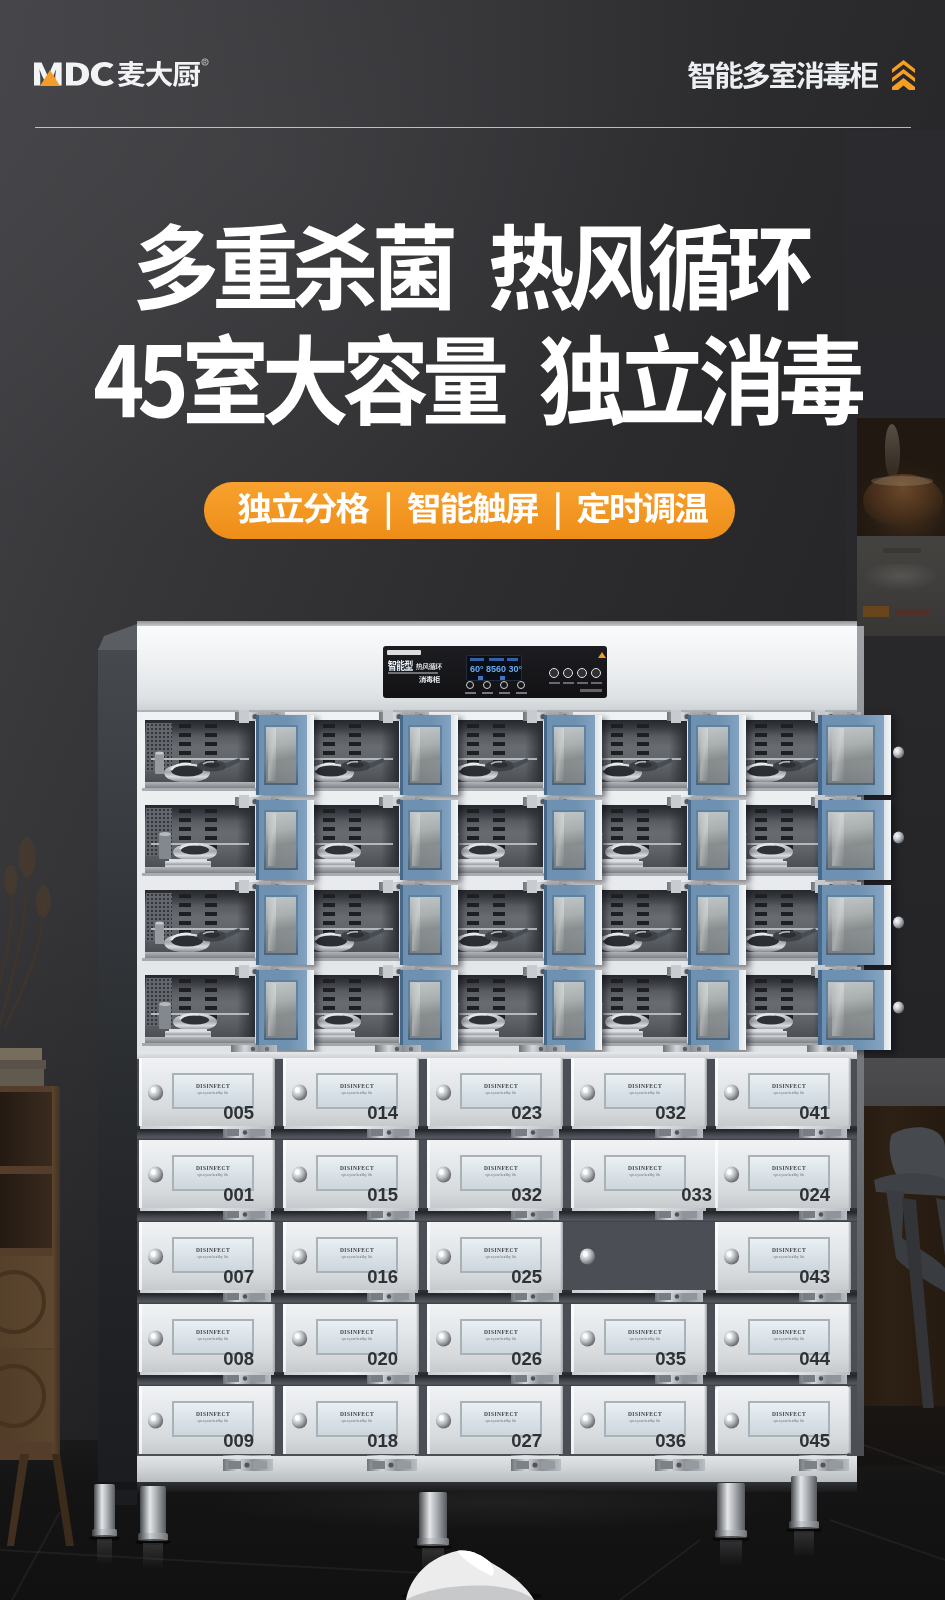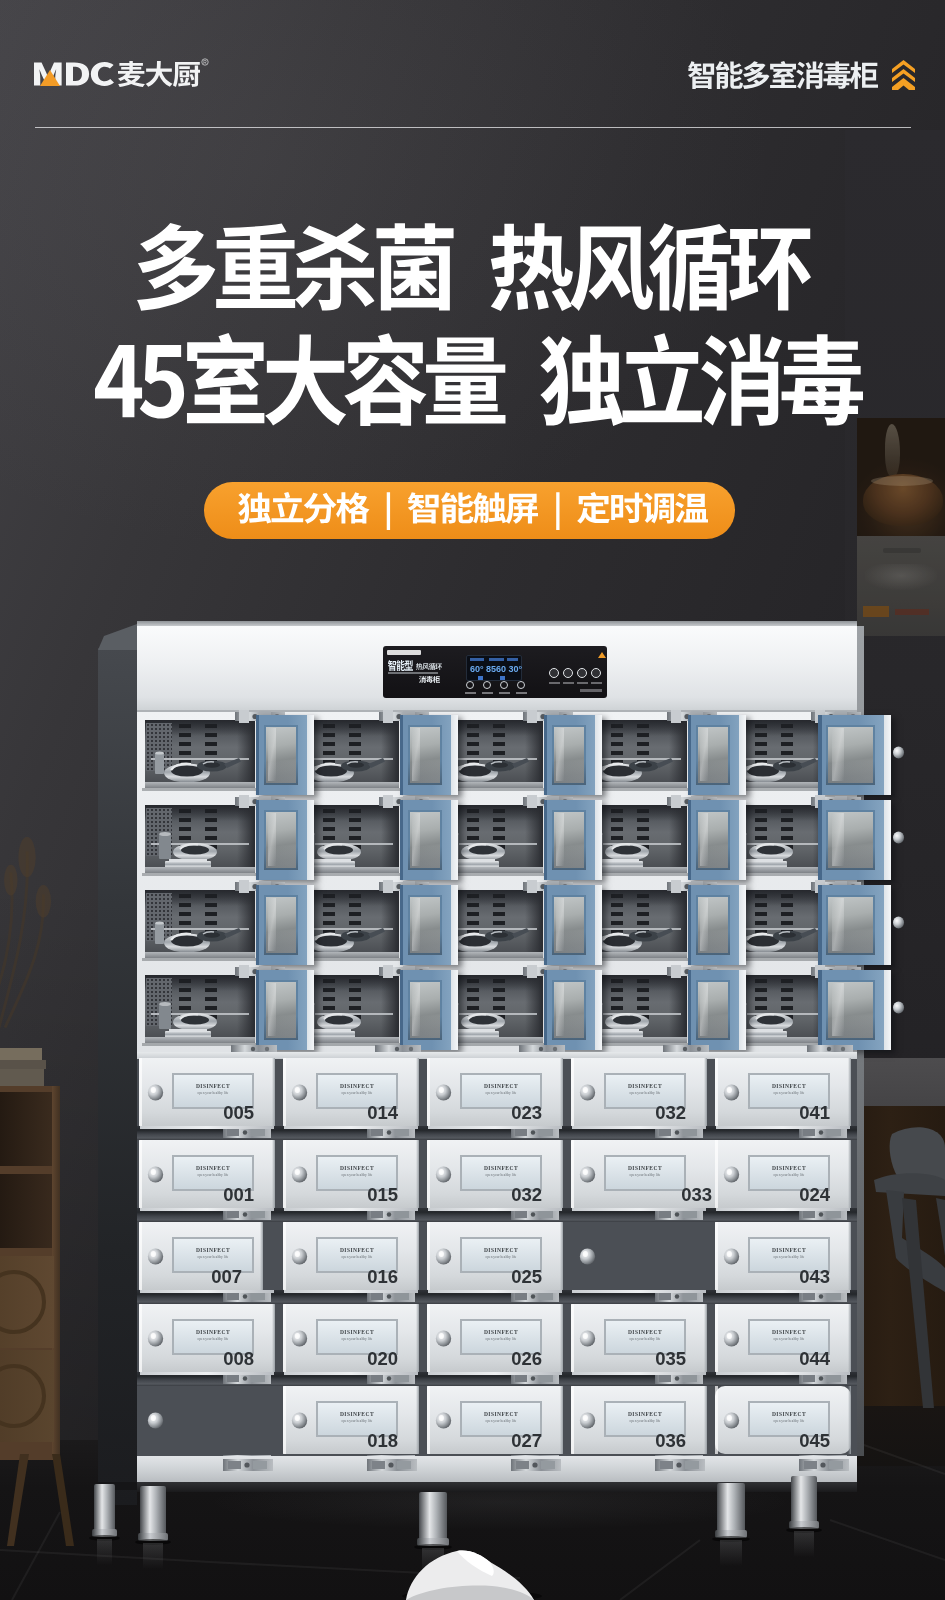--- a/index.html
+++ b/index.html
@@ -1164,21 +1164,21 @@
       <ellipse cx="10" cy="10" rx="9" ry="9.5" fill="url(#knob)"></ellipse>
       <ellipse cx="7.5" cy="7" rx="3" ry="3.5" fill="rgba(255,255,255,0.8)"></ellipse>
     </svg>
     <svg class="abs" style="left:799px;top:1208px;width:48px;height:13px;" viewBox="0 0 48 13">
       <rect x="0" y="1" width="48" height="11" fill="url(#hinge)"></rect>
       <rect x="4" y="3" width="12" height="7" fill="#787d83"></rect>
       <rect x="28" y="3" width="14" height="7" fill="#8f959a"></rect>
       <circle cx="22" cy="6.5" r="2.2" fill="#4e5357"></circle>
     </svg>
     <div class="abs" style="left:716px;top:1208px;width:134px;height:2.5px;background:linear-gradient(90deg,#c9cdd1,#eef0f2 50%,#b9bdc2);"></div>
-<div class="abs" style="left:139px;top:1222px;width:124px;height:68px;background:linear-gradient(180deg,#f0f2f4 0%,#e4e7ea 40%,#d4d8db 80%,#c6cacd 100%);border-radius:1px;">
+<div class="abs" style="left:139px;top:1222px;width:136px;height:68px;background:linear-gradient(180deg,#f0f2f4 0%,#e4e7ea 40%,#d4d8db 80%,#c6cacd 100%);border-radius:1px;">
       <div class="abs" style="right:0;top:0;width:3px;height:68px;background:linear-gradient(90deg,rgba(0,0,0,0),#9aa0a5);"></div>
       <div class="abs" style="left:0;top:0;width:3px;height:68px;background:rgba(255,255,255,0.7);"></div>
       <div class="abs" style="left:33px;top:15px;width:82px;height:36px;background:#aab1b7;padding:2px;">
         <div style="width:100%;height:100%;background:linear-gradient(180deg,#eaf0f4,#ccd6dd);text-align:center;font-family:'Liberation Serif',serif;color:#3e4347;">
           <div style="font-size:6px;font-weight:bold;letter-spacing:0.5px;padding-top:9px;transform:scale(0.92);">DISINFECT</div>
           <div style="font-size:5px;color:#6a7075;transform:scale(0.7);">open your healthy life</div>
         </div>
       </div>
       <div class="abs" style="right:21px;bottom:2px;font-size:18.5px;font-weight:bold;color:#2e3236;font-family:'Liberation Sans';">007</div>
     </div>
@@ -1373,20 +1373,31 @@
       <ellipse cx="10" cy="10" rx="9" ry="9.5" fill="url(#knob)"></ellipse>
       <ellipse cx="7.5" cy="7" rx="3" ry="3.5" fill="rgba(255,255,255,0.8)"></ellipse>
     </svg>
     <svg class="abs" style="left:799px;top:1372px;width:48px;height:13px;" viewBox="0 0 48 13">
       <rect x="0" y="1" width="48" height="11" fill="url(#hinge)"></rect>
       <rect x="4" y="3" width="12" height="7" fill="#787d83"></rect>
       <rect x="28" y="3" width="14" height="7" fill="#8f959a"></rect>
       <circle cx="22" cy="6.5" r="2.2" fill="#4e5357"></circle>
     </svg>
     <div class="abs" style="left:716px;top:1372px;width:134px;height:2.5px;background:linear-gradient(90deg,#c9cdd1,#eef0f2 50%,#b9bdc2);"></div>
+<div class="abs" style="left:139px;top:1386px;width:136px;height:68px;background:linear-gradient(180deg,#f0f2f4 0%,#e4e7ea 40%,#d4d8db 80%,#c6cacd 100%);border-radius:1px;">
+      <div class="abs" style="right:0;top:0;width:3px;height:68px;background:linear-gradient(90deg,rgba(0,0,0,0),#9aa0a5);"></div>
+      <div class="abs" style="left:0;top:0;width:3px;height:68px;background:rgba(255,255,255,0.7);"></div>
+      <div class="abs" style="left:33px;top:15px;width:82px;height:36px;background:#aab1b7;padding:2px;">
+        <div style="width:100%;height:100%;background:linear-gradient(180deg,#eaf0f4,#ccd6dd);text-align:center;font-family:'Liberation Serif',serif;color:#3e4347;">
+          <div style="font-size:6px;font-weight:bold;letter-spacing:0.5px;padding-top:9px;transform:scale(0.92);">DISINFECT</div>
+          <div style="font-size:5px;color:#6a7075;transform:scale(0.7);">open your healthy life</div>
+        </div>
+      </div>
+      <div class="abs" style="right:21px;bottom:2px;font-size:18.5px;font-weight:bold;color:#2e3236;font-family:'Liberation Sans';">009</div>
+    </div>
     <svg class="abs" style="left:147px;top:1412px;width:17px;height:17px;" viewBox="0 0 20 20">
       <ellipse cx="10" cy="10" rx="9" ry="9.5" fill="url(#knob)"></ellipse>
       <ellipse cx="7.5" cy="7" rx="3" ry="3.5" fill="rgba(255,255,255,0.8)"></ellipse>
     </svg>
     <svg class="abs" style="left:223px;top:1454px;width:48px;height:13px;" viewBox="0 0 48 13">
       <rect x="0" y="1" width="48" height="11" fill="url(#hinge)"></rect>
       <rect x="4" y="3" width="12" height="7" fill="#787d83"></rect>
       <rect x="28" y="3" width="14" height="7" fill="#8f959a"></rect>
       <circle cx="22" cy="6.5" r="2.2" fill="#4e5357"></circle>
     </svg>
@@ -1446,21 +1457,21 @@
     <svg class="abs" style="left:579px;top:1412px;width:17px;height:17px;" viewBox="0 0 20 20">
       <ellipse cx="10" cy="10" rx="9" ry="9.5" fill="url(#knob)"></ellipse>
       <ellipse cx="7.5" cy="7" rx="3" ry="3.5" fill="rgba(255,255,255,0.8)"></ellipse>
     </svg>
     <svg class="abs" style="left:655px;top:1454px;width:48px;height:13px;" viewBox="0 0 48 13">
       <rect x="0" y="1" width="48" height="11" fill="url(#hinge)"></rect>
       <rect x="4" y="3" width="12" height="7" fill="#787d83"></rect>
       <rect x="28" y="3" width="14" height="7" fill="#8f959a"></rect>
       <circle cx="22" cy="6.5" r="2.2" fill="#4e5357"></circle>
     </svg>
-<div class="abs" style="left:715px;top:1386px;width:136px;height:68px;background:linear-gradient(180deg,#f0f2f4 0%,#e4e7ea 40%,#d4d8db 80%,#c6cacd 100%);border-radius:10px;">
+<div class="abs" style="left:715px;top:1386px;width:136px;height:68px;background:linear-gradient(180deg,#f0f2f4 0%,#e4e7ea 40%,#d4d8db 80%,#c6cacd 100%);border-radius:5px;">
       <div class="abs" style="right:0;top:0;width:3px;height:68px;background:linear-gradient(90deg,rgba(0,0,0,0),#9aa0a5);"></div>
       <div class="abs" style="left:0;top:0;width:3px;height:68px;background:rgba(255,255,255,0.7);"></div>
       <div class="abs" style="left:33px;top:15px;width:82px;height:36px;background:#aab1b7;padding:2px;">
         <div style="width:100%;height:100%;background:linear-gradient(180deg,#eaf0f4,#ccd6dd);text-align:center;font-family:'Liberation Serif',serif;color:#3e4347;">
           <div style="font-size:6px;font-weight:bold;letter-spacing:0.5px;padding-top:9px;transform:scale(0.92);">DISINFECT</div>
           <div style="font-size:5px;color:#6a7075;transform:scale(0.7);">open your healthy life</div>
         </div>
       </div>
       <div class="abs" style="right:21px;bottom:2px;font-size:18.5px;font-weight:bold;color:#2e3236;font-family:'Liberation Sans';">045</div>
     </div>

